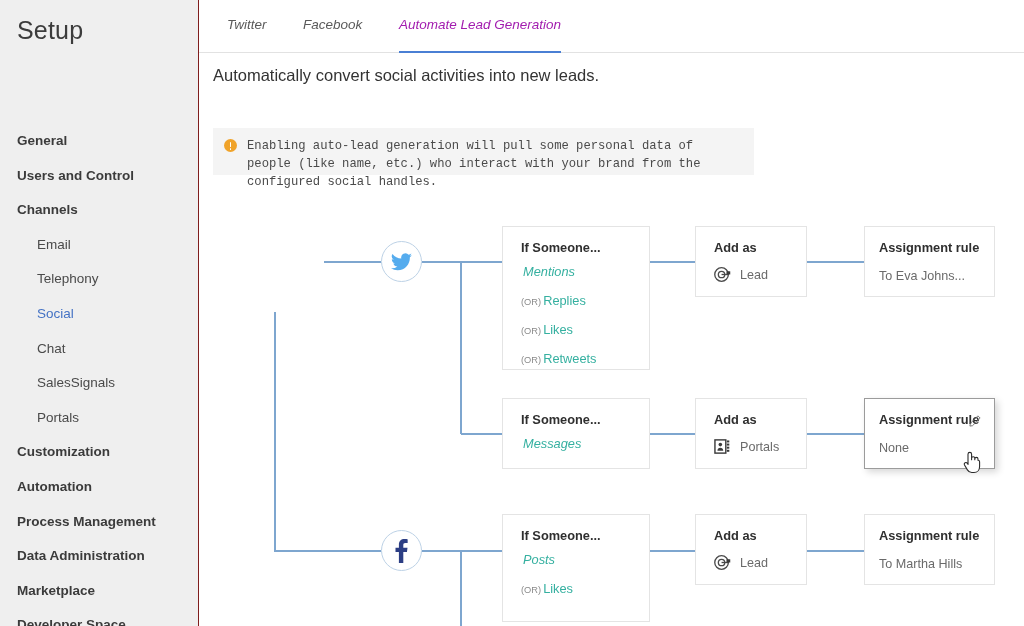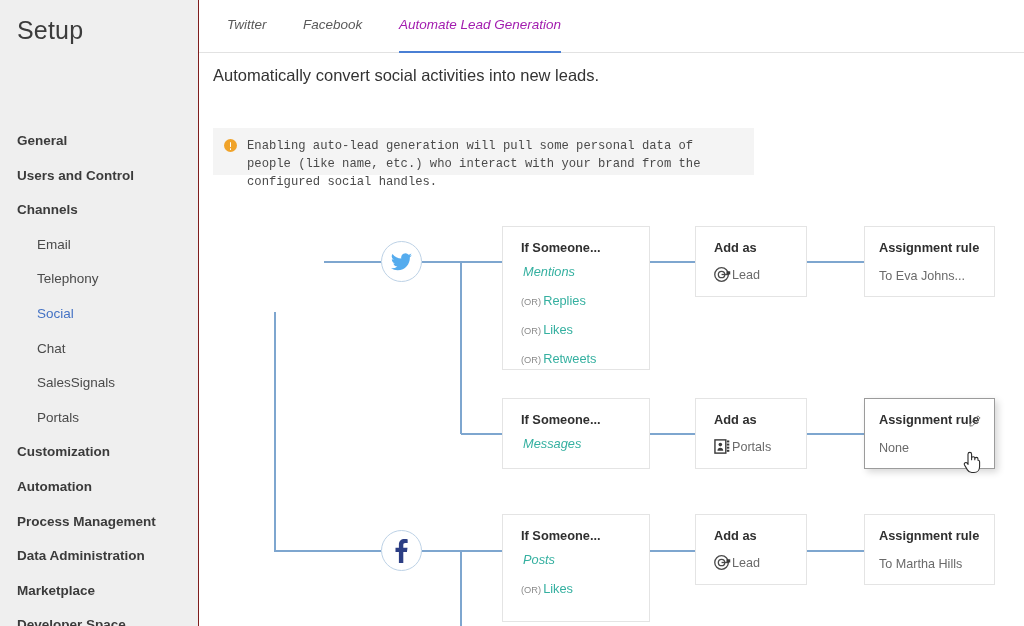--- a/index.html
+++ b/index.html
@@ -167,21 +167,21 @@
   #card-asg-2  {
     left: 665px; top: 398px; width: 131px; height: 71px; padding: 13px 0 0 14px;
     border: 1px solid #9b9b9b; box-shadow: 3px 3px 7px rgba(0,0,0,.16); z-index: 5;
   }
   
   #card-cond-3 { left: 303px; top: 514px; width: 148px; height: 108px; padding: 13px 0 0 18px; }
   #card-add-3  { left: 496px; top: 514px; width: 112px; height: 71px;  padding: 13px 0 0 18px; }
   #card-asg-3  { left: 665px; top: 514px; width: 131px; height: 71px;  padding: 13px 0 0 14px; }
 
   .crow { display: flex; align-items: center; margin-top: 11px; }
-  .crow .asval { margin-left: 1px; }
+  .crow .asval { margin-left: 9px; }
   .cline { margin-top: 14px; }
   .cline.first { margin-top: 9px; font-style: italic; }
 
   .pencil { position: absolute; right: 12px; top: 14px; width: 13px; height: 13px; cursor: pointer; }
 
   #cursor { position: absolute; left: 961px; top: 449px; width: 22px; height: 26px; pointer-events: none; z-index: 20; }
 
   
   .ico { flex: 0 0 auto; width: 17px; height: 17px; position: relative; }
 </style>

